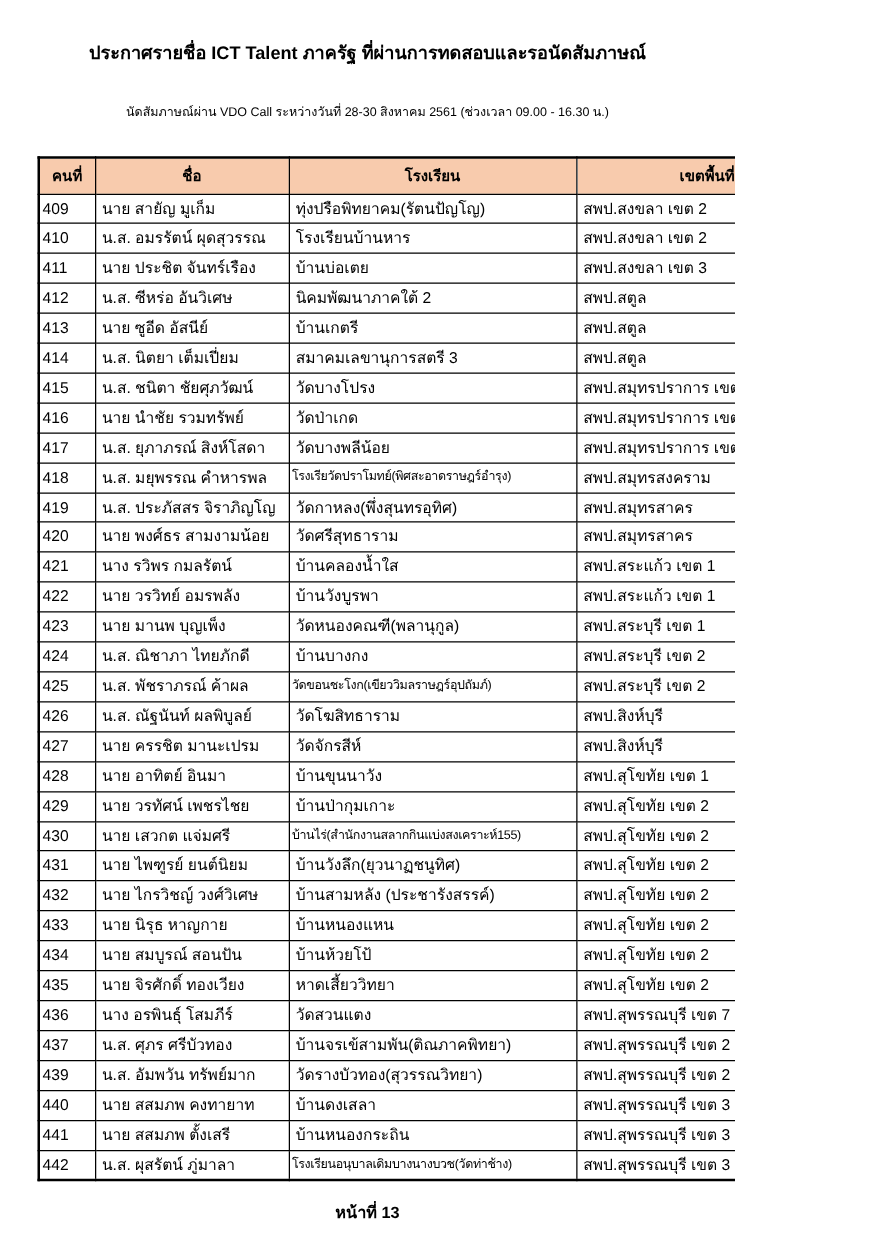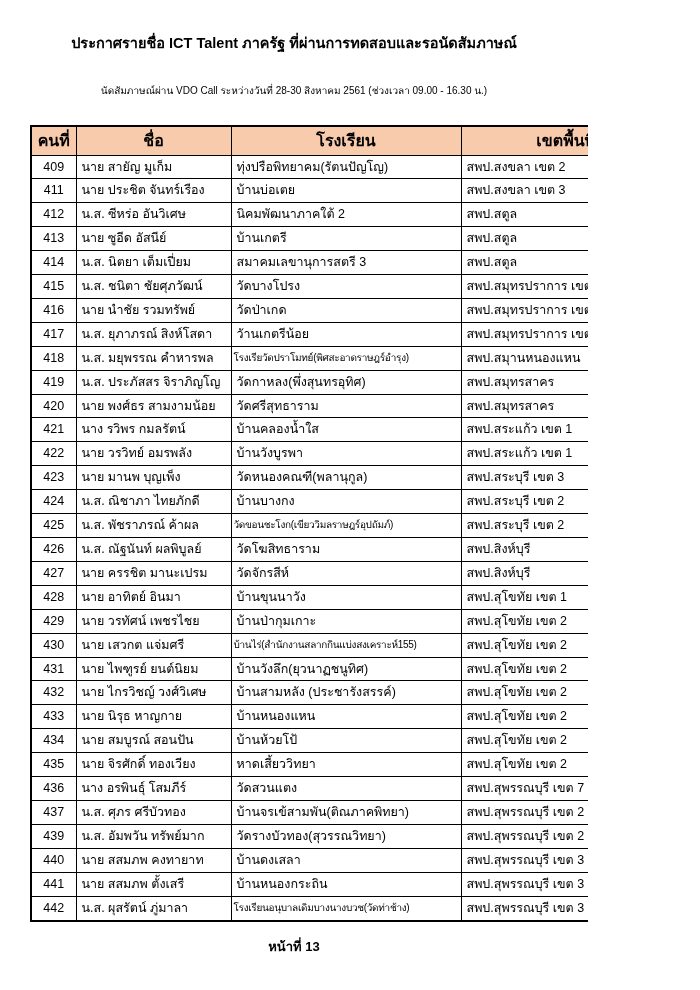--- a/index.html
+++ b/index.html
@@ -34,32 +34,32 @@
   }
   .roster th, .roster td {
     border: 1px solid var(--border, #000000);
     box-sizing: border-box;
     overflow: hidden;
     white-space: nowrap;
   }
   .roster th {
     background: var(--header-fill, #F8CBAD);
     font-weight: bold;
-    font-size: 16px;
+    font-size: 12px;
     height: 29px;
     text-align: center;
     padding: 0 2px;
   }
   .roster td {
     font-size: 12.5px;
     height: 22.9px;
     line-height: 22.9px;
     padding: 0 5px;
   }
-  .roster td.cell-no { text-align: center; padding: 0 2px; }
+  .roster td.cell-no { text-align: left; padding: 0 2px; }
   .roster td.tight { font-size: 10px; letter-spacing: -0.3px; padding: 0 2px; }
   .page-footer {
     text-align: center;
     font-weight: bold;
     font-size: 13px;
     margin-top: 14px;
   }
 </style>
 </head>
 <body>
@@ -84,20 +84,26 @@
       </tr>
     </thead>
     <tbody>
         <tr>
           <td class="cell-no">409</td>
           <td class="cell-name">นาย สายัญ มูเก็ม</td>
           <td class="cell-school">ทุ่งปรือพิทยาคม(รัตนปัญโญ)</td>
           <td class="cell-area">สพป.สงขลา เขต 2</td>
         </tr>
         <tr>
+          <td class="cell-no">410</td>
+          <td class="cell-name">น.ส. อมรรัตน์ ผุดสุวรรณ</td>
+          <td class="cell-school">โรงเรียนบ้านหาร</td>
+          <td class="cell-area">สพป.สงขลา เขต 2</td>
+        </tr>
+        <tr>
           <td class="cell-no">411</td>
           <td class="cell-name">นาย ประชิต จันทร์เรือง</td>
           <td class="cell-school">บ้านบ่อเตย</td>
           <td class="cell-area">สพป.สงขลา เขต 3</td>
         </tr>
         <tr>
           <td class="cell-no">412</td>
           <td class="cell-name">น.ส. ซีหร่อ อันวิเศษ</td>
           <td class="cell-school">นิคมพัฒนาภาคใต้ 2</td>
           <td class="cell-area">สพป.สตูล</td>
@@ -122,28 +128,28 @@
         </tr>
         <tr>
           <td class="cell-no">416</td>
           <td class="cell-name">นาย นำชัย รวมทรัพย์</td>
           <td class="cell-school">วัดป่าเกด</td>
           <td class="cell-area">สพป.สมุทรปราการ เขต 1</td>
         </tr>
         <tr>
           <td class="cell-no">417</td>
           <td class="cell-name">น.ส. ยุภาภรณ์ สิงห์โสดา</td>
-          <td class="cell-school">วัานเกตรีน้อย</td>
+          <td class="cell-school">วัดบางพลีน้อย</td>
           <td class="cell-area">สพป.สมุทรปราการ เขต 2</td>
         </tr>
         <tr>
           <td class="cell-no">418</td>
           <td class="cell-name">น.ส. มยุพรรณ คำหารพล</td>
           <td class="cell-school tight">โรงเรียวัดปราโมทย์(พิศสะอาดราษฎร์อำรุง)</td>
-          <td class="cell-area">สพป.สมุานหนองแหน</td>
+          <td class="cell-area">สพป.สมุทรสงคราม</td>
         </tr>
         <tr>
           <td class="cell-no">419</td>
           <td class="cell-name">น.ส. ประภัสสร จิราภิญโญ</td>
           <td class="cell-school">วัดกาหลง(พึ่งสุนทรอุทิศ)</td>
           <td class="cell-area">สพป.สมุทรสาคร</td>
         </tr>
         <tr>
           <td class="cell-no">420</td>
           <td class="cell-name">นาย พงศ์ธร สามงามน้อย</td>
@@ -159,21 +165,21 @@
         <tr>
           <td class="cell-no">422</td>
           <td class="cell-name">นาย วรวิทย์ อมรพลัง</td>
           <td class="cell-school">บ้านวังบูรพา</td>
           <td class="cell-area">สพป.สระแก้ว เขต 1</td>
         </tr>
         <tr>
           <td class="cell-no">423</td>
           <td class="cell-name">นาย มานพ บุญเพ็ง</td>
           <td class="cell-school">วัดหนองคณฑี(พลานุกูล)</td>
-          <td class="cell-area">สพป.สระบุรี เขต 3</td>
+          <td class="cell-area">สพป.สระบุรี เขต 1</td>
         </tr>
         <tr>
           <td class="cell-no">424</td>
           <td class="cell-name">น.ส. ณิชาภา ไทยภักดี</td>
           <td class="cell-school">บ้านบางกง</td>
           <td class="cell-area">สพป.สระบุรี เขต 2</td>
         </tr>
         <tr>
           <td class="cell-no">425</td>
           <td class="cell-name">น.ส. พัชราภรณ์ ค้าผล</td>

